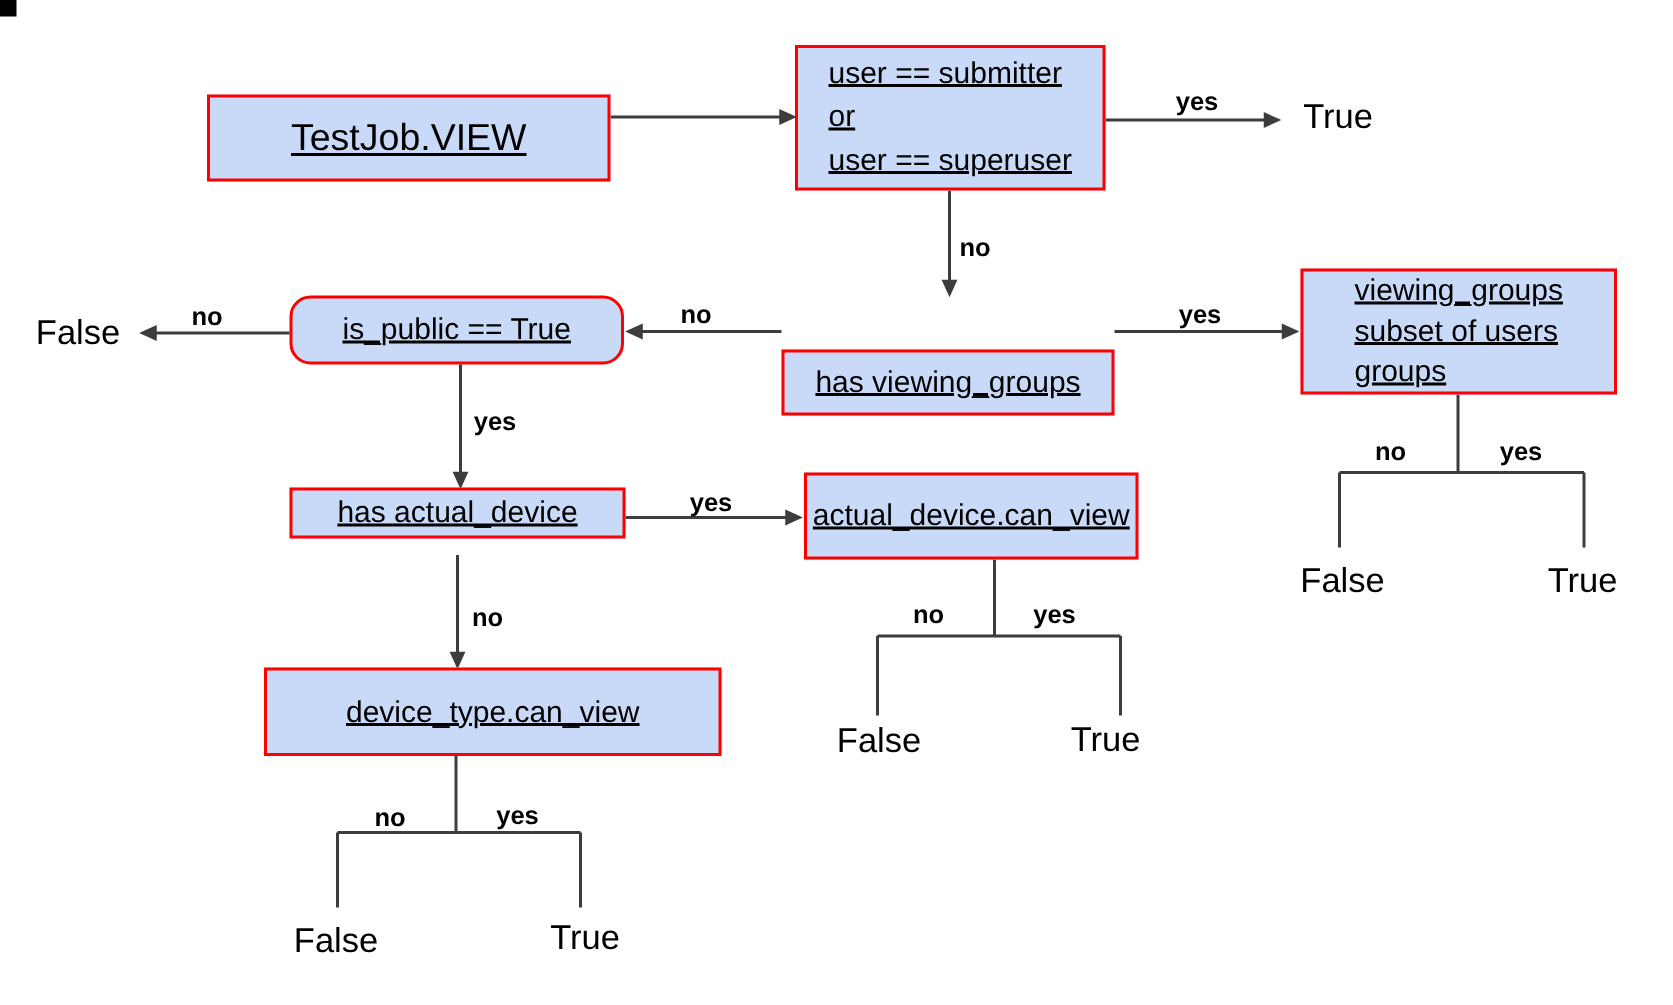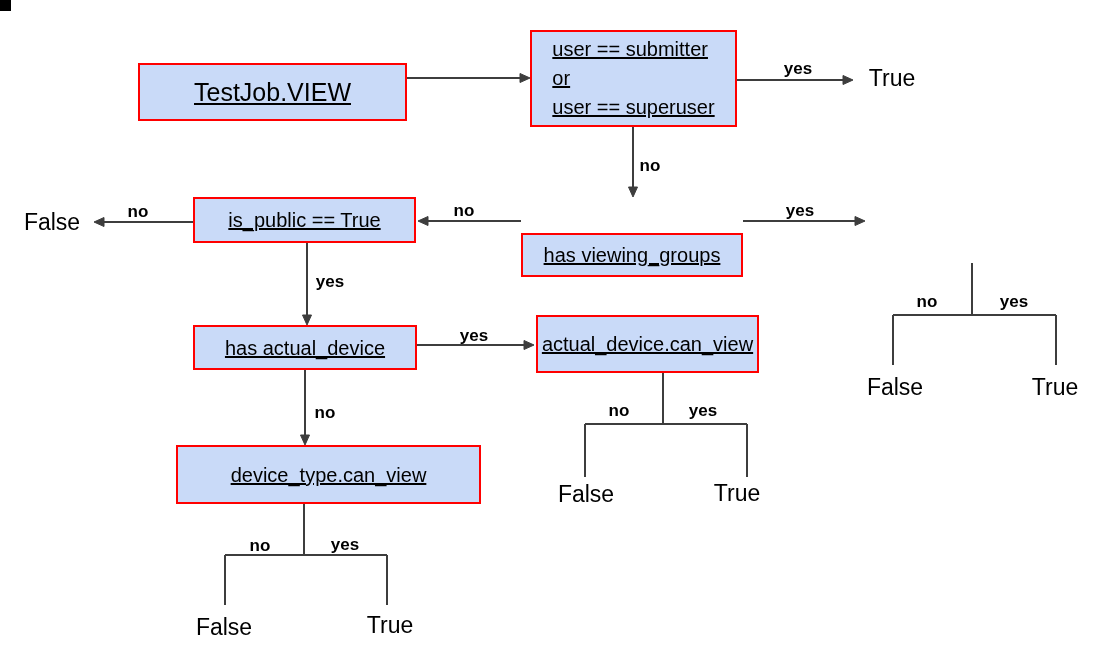--- a/index.html
+++ b/index.html
@@ -114,24 +114,27 @@
   </svg>
 
   <div class="node root" style="left:138px; top:49px; width:269px; height:58px;margin-top:14px;">TestJob.VIEW</div>
 
   <div class="node" style="left:530px; top:30px; width:207px; height:97px; line-height:29px;">user == submitter
 or
 user == superuser</div>
 
   <div class="node" style="left:521px; top:198px; width:222px; height:44px;margin-top:35px;">has viewing_groups</div>
 
+  <div class="node" style="left:867px; top:179px; width:211px; height:84px; line-height:27px;">viewing_groups
+subset of users
+groups</div>
 
-  <div class="node" style="left:193px; top:197px; width:223px; height:46px;">is_public == True</div>
+  <div class="node" style="left:193px; top:197px; width:223px; height:46px;border-radius:14px;">is_public == True</div>
 
-  <div class="node" style="left:193px; top:325px; width:224px; height:45px;">has actual_device</div>
+  <div class="node" style="left:193px; top:325px; width:224px; height:34px;">has actual_device</div>
 
   <div class="node" style="left:536px; top:315px; width:223px; height:58px;">actual_device.can_view</div>
 
   <div class="node" style="left:176px; top:445px; width:305px; height:59px;">device_type.can_view</div>
 
   <span class="edge-label" style="left:798px; top:68px;">yes</span>
   <span class="edge-label" style="left:650px; top:165px;">no</span>
   <span class="edge-label" style="left:800px; top:210px;">yes</span>
   <span class="edge-label" style="left:464px; top:210px;">no</span>
   <span class="edge-label" style="left:138px; top:211px;">no</span>

